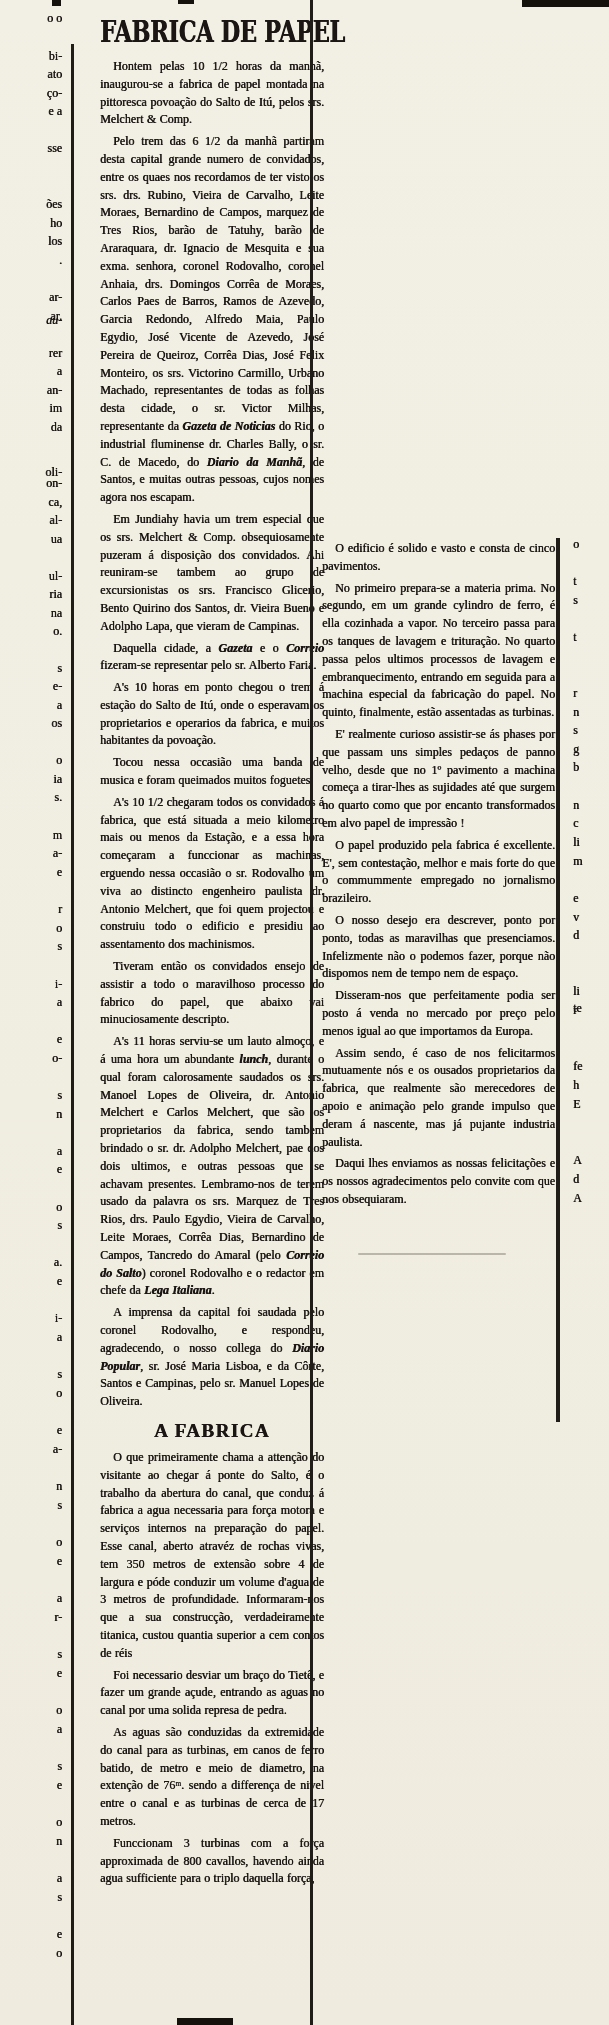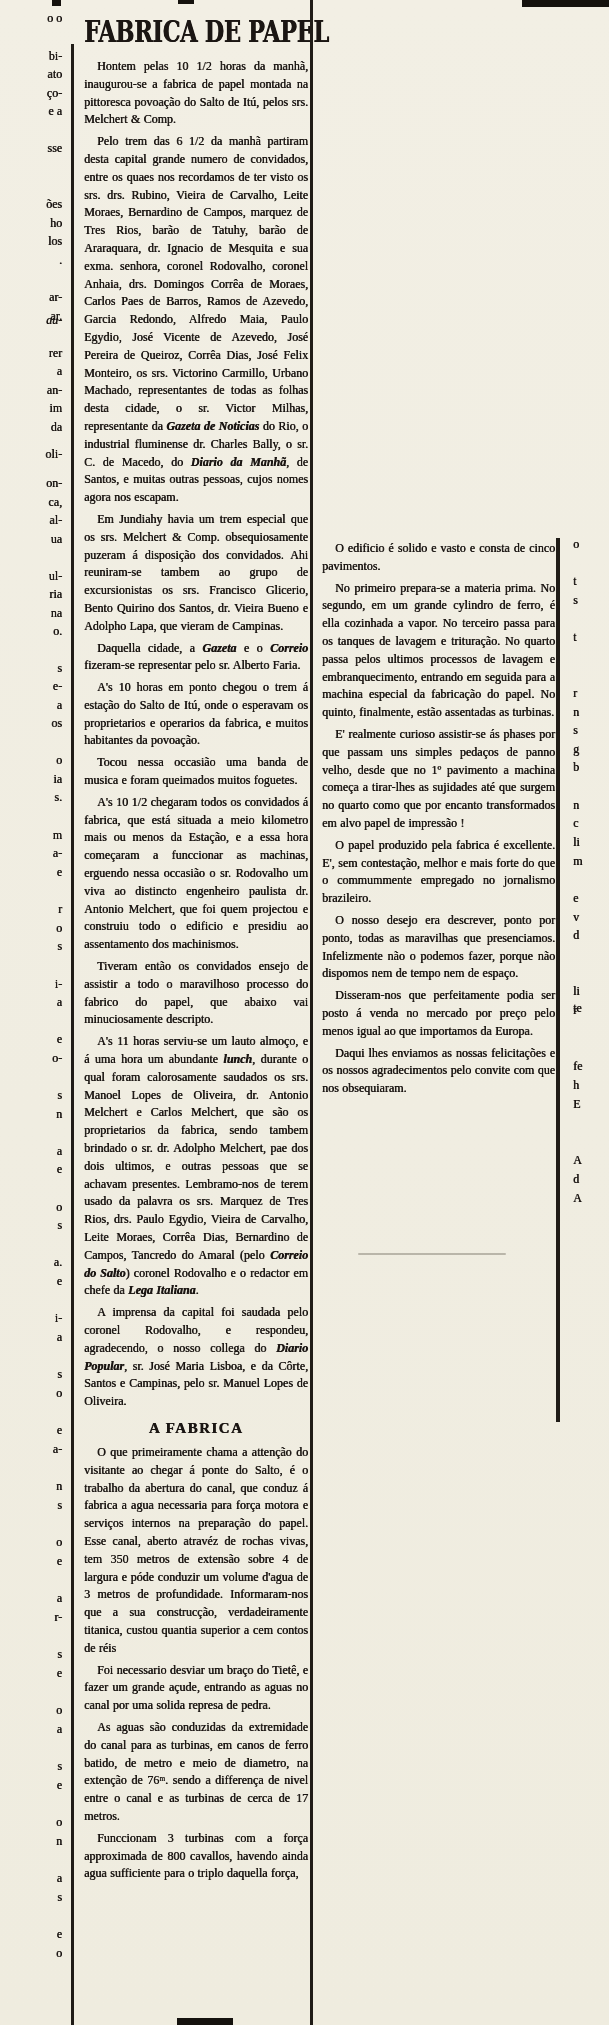--- a/index.html
+++ b/index.html
@@ -16,33 +16,33 @@
   .rule-mid   { left:310px; top:0;    width:3px; height:2025px; }
   .rule-right { left:556px; top:538px;width:4px; height:884px; }
   .bar { position:absolute; background:#15120e; }
   .bar-topright   { left:522px; top:0px;    width:87px; height:7px; }
   .bar-topmid     { left:178px; top:0px;    width:16px; height:4px; }
   .bar-topleft    { left:52px;  top:0px;    width:9px;  height:6px; }
   .bar-bottomleft { left:177px; top:2018px; width:56px; height:7px; }
   .faint-line { position:absolute; left:358px; top:1253px; width:148px; height:2px;
                 background:rgba(45,38,30,.28); border-radius:2px; }
 
-  .main-col { position:absolute; left:84px; top:16px; width:224px; }
+  .main-col { position:absolute; left:100px; top:16px; width:224px; }
   .right-col{ position:absolute; left:322px; top:540px; width:233px; }
 
   .title {
     font-family:"DejaVu Serif","Liberation Serif",serif;
     font-size:30px; font-weight:bold; line-height:32px;
     letter-spacing:-0.5px; white-space:nowrap;
     transform:scaleX(0.75); transform-origin:left center;
     margin:0 0 10px 0;
     text-shadow:0.6px 0 0.3px currentColor;
   }
   .subhead {
-    font-size:15px; font-weight:bold; text-align:center;
+    font-size:19px; font-weight:bold; text-align:center;
     letter-spacing:1.5px; margin:9px 0 7px 0;
     text-shadow:0.5px 0 0.3px currentColor;
   }
   .para {
     font-size:12px; line-height:17.8px; text-align:justify;
     text-indent:13px; margin-bottom:4px; word-spacing:0.4px;
     text-shadow:0.45px 0 0.25px #1b1613;
   }
   .para i { font-style:italic;font-weight:bold; }
 
@@ -72,21 +72,21 @@
       <span class="frag" style="top: 233px;">los</span>
       <span class="frag" style="top: 252px;">.</span>
       <span class="frag" style="top: 289px;">ar-</span>
       <span class="frag" style="top: 308px;">ar.</span>
       <span class="frag" style="top: 312px; font-style: italic;">au-</span>
       <span class="frag" style="top: 345px;">rer</span>
       <span class="frag" style="top: 363px;">a</span>
       <span class="frag" style="top: 382px;">an-</span>
       <span class="frag" style="top: 400px;">im</span>
       <span class="frag" style="top: 419px;">da</span>
-      <span class="frag" style="top: 446px;">oli-</span>
+      <span class="frag" style="top: 464px;">oli-</span>
       <span class="frag" style="top: 475px;">on-</span>
       <span class="frag" style="top: 494px;">ca,</span>
       <span class="frag" style="top: 512px;">al-</span>
       <span class="frag" style="top: 531px;">ua</span>
       <span class="frag" style="top: 568px;">ul-</span>
       <span class="frag" style="top: 586px;">ria</span>
       <span class="frag" style="top: 605px;">na</span>
       <span class="frag" style="top: 623px;">o.</span>
       <span class="frag" style="top: 660px;">s</span>
       <span class="frag" style="top: 678px;">e-</span>
@@ -166,20 +166,21 @@
 
   <div class="rule rule-mid"></div>
 
   <div class="right-col">
       <p class="para">O edificio é solido e vasto e consta de cinco pavimentos.</p>
       <p class="para">No primeiro prepara-se a materia prima. No segundo, em um grande cylindro de ferro, é ella cozinhada a vapor. No terceiro passa para os tanques de lavagem e trituração. No quarto passa pelos ultimos processos de lavagem e embranquecimento, entrando em seguida para a machina especial da fabricação do papel. No quinto, finalmente, estão assentadas as turbinas.</p>
       <p class="para">E' realmente curioso assistir-se ás phases por que passam uns simples pedaços de panno velho, desde que no 1º pavimento a machina começa a tirar-lhes as sujidades até que surgem no quarto como que por encanto transformados em alvo papel de impressão !</p>
       <p class="para">O papel produzido pela fabrica é excellente. E', sem contestação, melhor e mais forte do que o commummente empregado no jornalismo brazileiro.</p>
       <p class="para">O nosso desejo era descrever, ponto por ponto, todas as maravilhas que presenciamos. Infelizmente não o podemos fazer, porque não dispomos nem de tempo nem de espaço.</p>
       <p class="para">Disseram-nos que perfeitamente podia ser posto á venda no mercado por preço pelo menos igual ao que importamos da Europa.</p>
+      <p class="para">Assim sendo, é caso de nos felicitarmos mutuamente nós e os ousados proprietarios da fabrica, que realmente são merecedores de apoio e animação pelo grande impulso que deram á nascente, mas já pujante industria paulista.</p>
       <p class="para">Daqui lhes enviamos as nossas felicitações e os nossos agradecimentos pelo convite com que nos obsequiaram.</p>
     </div>
 
   <div class="rule rule-right"></div>
 
   <div class="right-strip">
       <span class="frag" style="top: 536px;">o</span>
       <span class="frag" style="top: 573px;">t</span>
       <span class="frag" style="top: 592px;">s</span>
       <span class="frag" style="top: 629px;">t</span>

